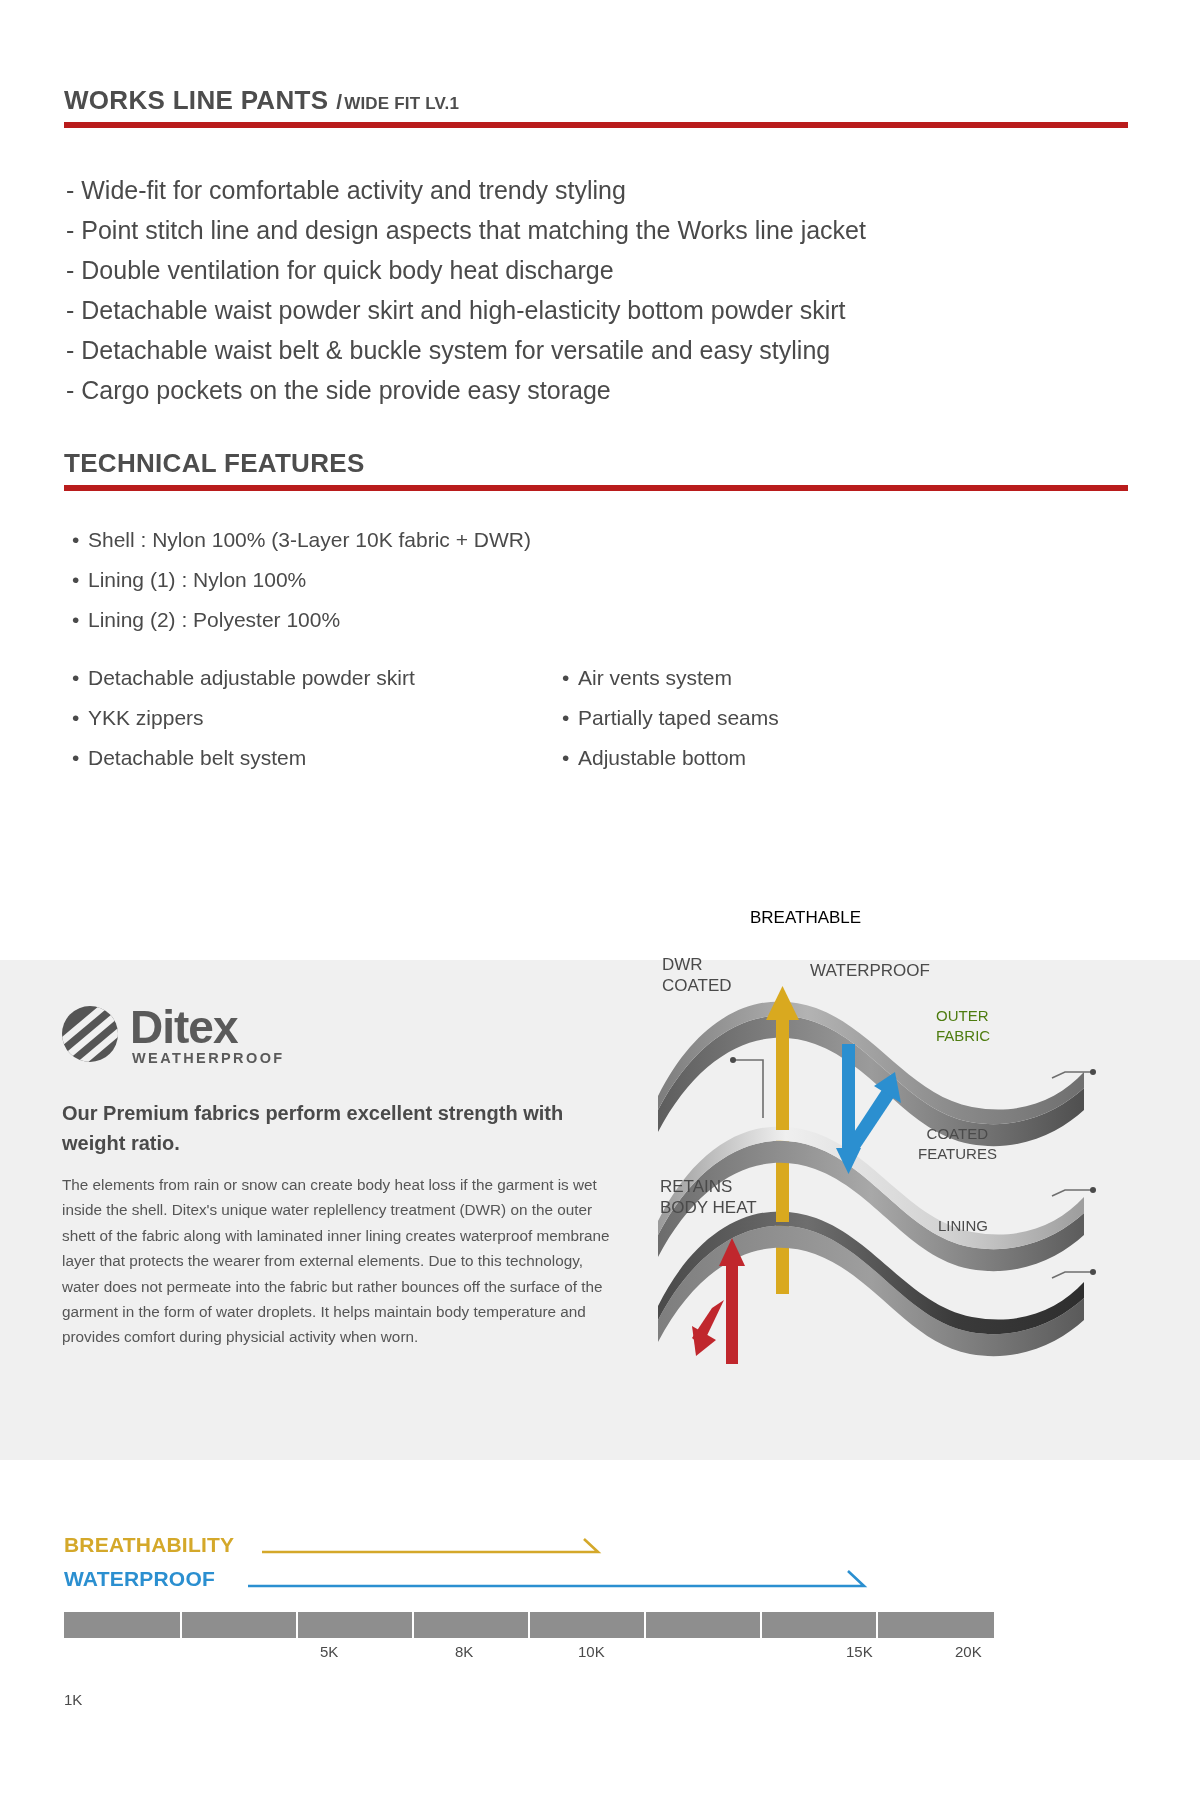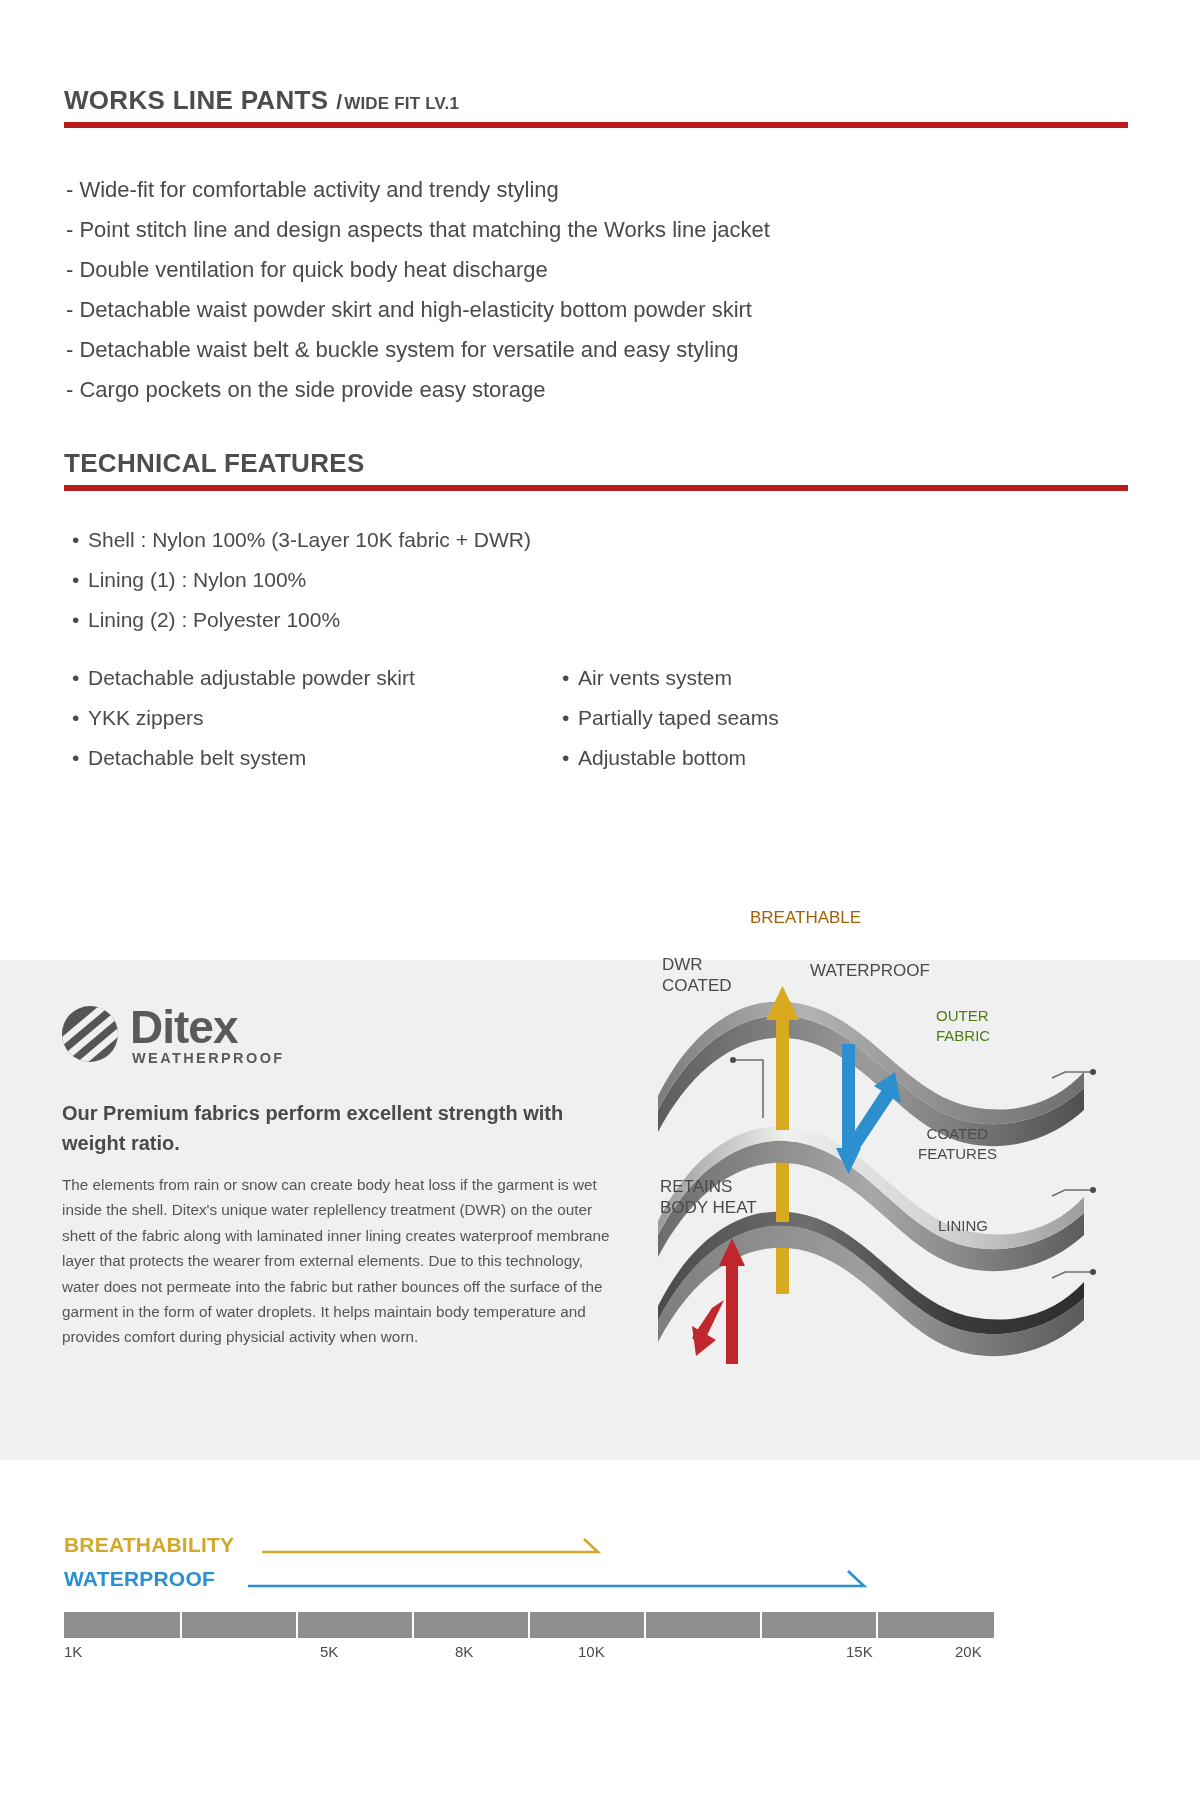--- a/index.html
+++ b/index.html
@@ -25,21 +25,21 @@
   .sec-head .h-sub{
     font-size:17px;font-weight:bold;letter-spacing:.2px;color:#4d4d4d;
   }
   .sec-head .h-slash{font-size:21px;font-weight:bold;color:#4d4d4d;padding:0 2px 0 8px;}
 
   #head-pants{left:64px;top:85px;width:1064px;}
   #head-tech{left:64px;top:448px;width:1064px;}
 
   .dashlist{position:absolute;left:66px;top:170px;}
   .dashlist .row{
-    font-size:22px;line-height:40px;color:#4a4a4a;white-space:nowrap;
+    font-size:25px;line-height:40px;color:#4a4a4a;white-space:nowrap;
   }
 
   .speclist{position:absolute;left:72px;top:520px;}
   .speclist .row{
     font-size:21px;line-height:40px;color:#4a4a4a;white-space:nowrap;
   }
   .speclist .row .dot{display:inline-block;width:16px;}
 
   .twocol{position:absolute;left:72px;top:658px;width:900px;}
   .twocol .col{display:inline-block;vertical-align:top;}
@@ -261,21 +261,21 @@
           <circle cx="93" cy="100" r="3"></circle>
           <circle cx="453" cy="112" r="3"></circle>
           <circle cx="453" cy="230" r="3"></circle>
           <circle cx="453" cy="312" r="3"></circle>
         </g>
 
         <text x="145" y="-2" text-anchor="middle" font-family="Liberation Sans, sans-serif" font-size="17" fill="#4a4a4a"></text>
       </svg>
 
       <div style="position:absolute;left:0;top:0;width:560px;height:500px;">
-        <div style="position:absolute;left:110px;top:-52px;width:240px;font-size:17px;color:#a16207;text-align:left;">BREATHABLE</div>
+        <div style="position:absolute;left:110px;top:-52px;width:240px;font-size:17px;color:#000000;text-align:left;">BREATHABLE</div>
         <div style="position:absolute;left:170px;top:1px;font-size:17px;color:#4a4a4a;">WATERPROOF</div>
         <div style="position:absolute;left:22px;top:-6px;font-size:17px;line-height:21px;color:#4a4a4a;">
           <span>DWR</span><br>
           <span>COATED</span>
         </div>
         <div style="position:absolute;left:20px;top:216px;font-size:17px;line-height:21px;color:#4a4a4a;">
           <span>RETAINS</span><br>
           <span>BODY HEAT</span>
         </div>
         <div style="position:absolute;left:296px;top:46px;font-size:15px;line-height:20px;color:#4d7c0f;text-align:right;width:52px;">
@@ -306,21 +306,21 @@
       <div class="seg" style="left:116px;"></div>
       <div class="seg" style="left:232px;"></div>
       <div class="seg" style="left:348px;"></div>
       <div class="seg" style="left:464px;"></div>
       <div class="seg" style="left:580px;"></div>
       <div class="seg" style="left:696px;"></div>
       <div class="seg" style="left:812px;"></div>
     </div>
 
     <div class="ticks">
-      <span style="left:64px;">1K</span>
+      <span style="left:64px;margin-top:48px;">1K</span>
       <span style="left:320px;">5K</span>
       <span style="left:455px;">8K</span>
       <span style="left:578px;">10K</span>
       <span style="left:846px;">15K</span>
       <span style="left:955px;">20K</span>
     </div>
   </div>
 
 </div>
 

